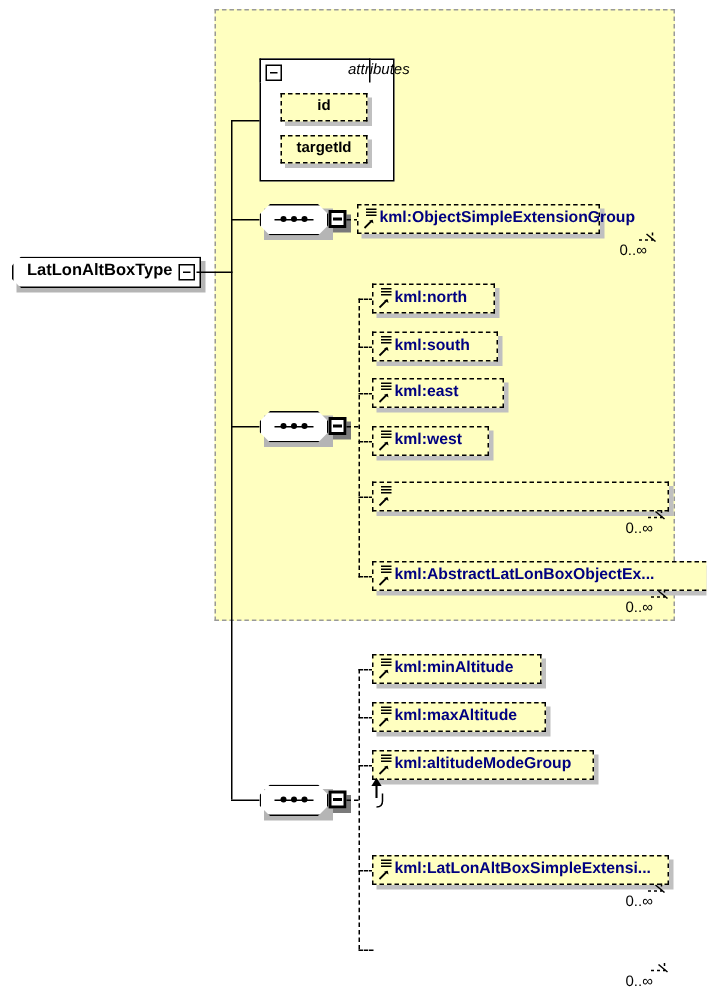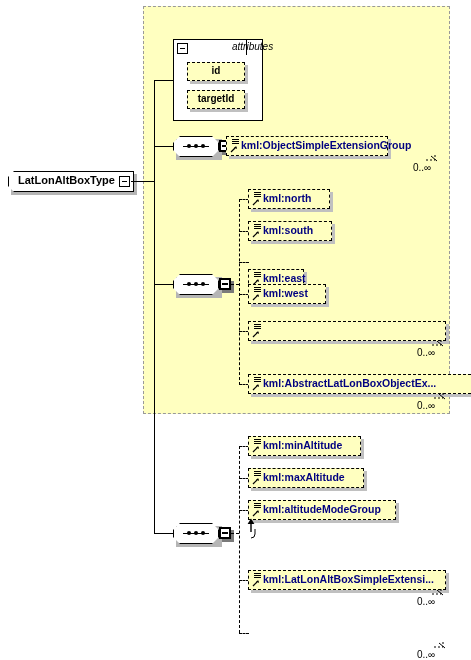--- a/index.html
+++ b/index.html
@@ -262,21 +262,21 @@
     <div class="bd"></div>
     <div class="line"></div>
     <div class="dot" style="left:14px;"></div>
     <div class="dot" style="left:21px;"></div>
     <div class="dot" style="left:28px;"></div>
   </div>
   <div class="seq-toggle-sh" style="left:222px;top:143px;"></div>
   <div class="seq-toggle" style="left:219px;top:140px;"></div>
   <div class="dln-h" style="left:231px;top:146px;width:8px;"></div>
 
-  <div class="el" style="left:226px;top:136px;width:162px;">
+  <div class="el" style="left:238px;top:136px;width:162px;">
     <div class="sh"></div>
     <div class="bd"></div>
     <div class="gl">
       <i class="l1"></i>
         <i class="l2"></i>
         <i class="l3"></i>
       <span class="ar">
           <svg width="8" height="8" viewBox="0 0 8 8">
             <path d="M1 7 L6 2" stroke="#000" stroke-width="1.2" fill="none"></path>
             <path d="M6.5 1.5 L7 4 L4 2.2 Z" fill="#000"></path>
@@ -335,21 +335,21 @@
           <svg width="8" height="8" viewBox="0 0 8 8">
             <path d="M1 7 L6 2" stroke="#000" stroke-width="1.2" fill="none"></path>
             <path d="M6.5 1.5 L7 4 L4 2.2 Z" fill="#000"></path>
           </svg>
         </span>
     </div>
     <div class="tx">kml:south</div>
   </div>
 
   <div class="dln-h" style="left:239px;top:262px;width:10px;"></div>
-  <div class="el" style="left:248px;top:269px;width:56px;">
+  <div class="el" style="left:248px;top:252px;width:88px;">
     <div class="sh"></div>
     <div class="bd"></div>
     <div class="gl">
       <i class="l1"></i>
         <i class="l2"></i>
         <i class="l3"></i>
       <span class="ar">
           <svg width="8" height="8" viewBox="0 0 8 8">
             <path d="M1 7 L6 2" stroke="#000" stroke-width="1.2" fill="none"></path>
             <path d="M6.5 1.5 L7 4 L4 2.2 Z" fill="#000"></path>

